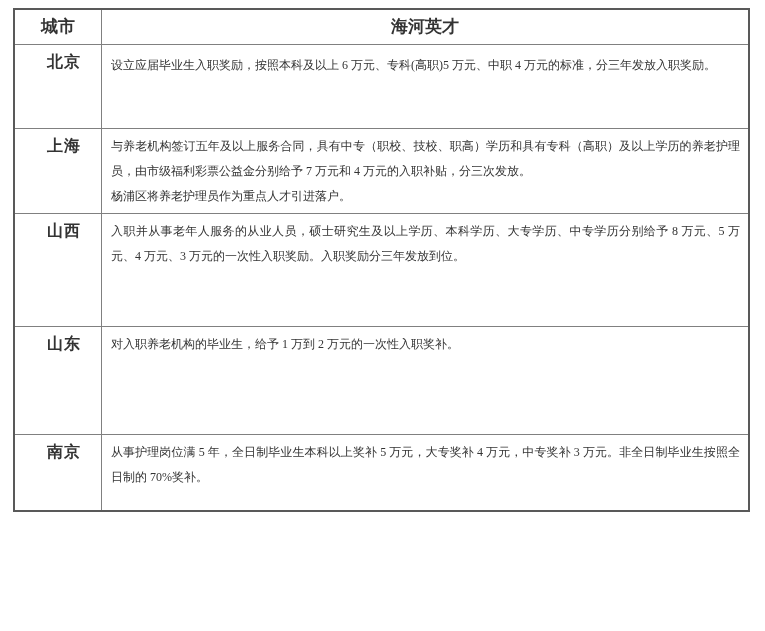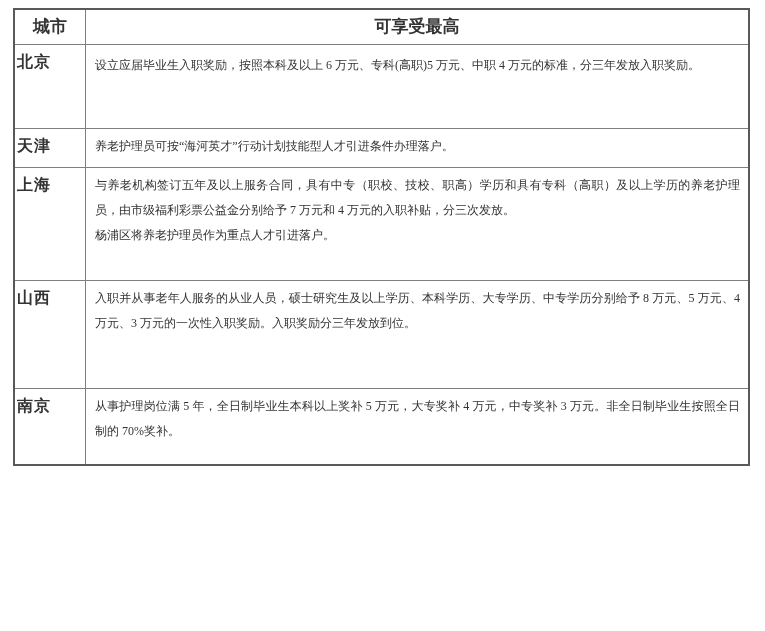--- a/index.html
+++ b/index.html
@@ -33,30 +33,30 @@
     border: 2px solid #595959;
   }
   thead tr {
     height: 35px;
   }
   thead th {
     font-weight: bold;
     font-size: 17px;
     text-align: center;
     vertical-align: middle;
-    padding: 2px 4px;
+    padding: 2px 12px;
     border-bottom: 2px solid #4d4d4d;
   }
   th.col-city { width: 62px; }
   td.city {
     font-weight: bold;
     font-size: 16px;
-    text-align: left;
+    text-align: right;
     vertical-align: top;
-    padding: 7px 12px 4px 2px;
+    padding: 7px 20px 4px 2px;
     letter-spacing: 1px;
   }
   td.policy {
     vertical-align: top;
     font-size: 12px;
     line-height: 25px;
     padding: 5px 8px 4px 9px;
   }
   td.policy p {
     margin: 0;
@@ -75,50 +75,50 @@
   tbody tr:nth-child(8) { height: 55px; }
 </style>
 </head>
 <body>
 
 <div class="page">
   <table class="policy-table">
     <thead>
       <tr>
         <th class="col-city">城市</th>
-        <th class="col-policy">可享受最高</th>
+        <th class="col-policy">海河英才</th>
       </tr>
     </thead>
     <tbody id="rows">
         <tr>
           <td class="city">北京</td>
           <td class="policy">
             <p>设立应届毕业生入职奖励，按照本科及以上 6 万元、专科(高职)5 万元、中职 4 万元的标准，分三年发放入职奖励。</p>
-          </td>
-        </tr>
-        <tr>
-          <td class="city">天津</td>
-          <td class="policy">
-            <p>养老护理员可按“海河英才”行动计划技能型人才引进条件办理落户。</p>
           </td>
         </tr>
         <tr>
           <td class="city">上海</td>
           <td class="policy">
             <p>与养老机构签订五年及以上服务合同，具有中专（职校、技校、职高）学历和具有专科（高职）及以上学历的养老护理员，由市级福利彩票公益金分别给予 7 万元和 4 万元的入职补贴，分三次发放。</p>
             <p>杨浦区将养老护理员作为重点人才引进落户。</p>
           </td>
         </tr>
         <tr>
           <td class="city">山西</td>
           <td class="policy">
             <p>入职并从事老年人服务的从业人员，硕士研究生及以上学历、本科学历、大专学历、中专学历分别给予 8 万元、5 万元、4 万元、3 万元的一次性入职奖励。入职奖励分三年发放到位。</p>
           </td>
         </tr>
         <tr>
+          <td class="city">山东</td>
+          <td class="policy">
+            <p>对入职养老机构的毕业生，给予 1 万到 2 万元的一次性入职奖补。</p>
+          </td>
+        </tr>
+        <tr>
           <td class="city">南京</td>
           <td class="policy">
             <p>从事护理岗位满 5 年，全日制毕业生本科以上奖补 5 万元，大专奖补 4 万元，中专奖补 3 万元。非全日制毕业生按照全日制的 70%奖补。</p>
           </td>
         </tr>
       </tbody>
   </table>
 </div>
 
 </body></html>

